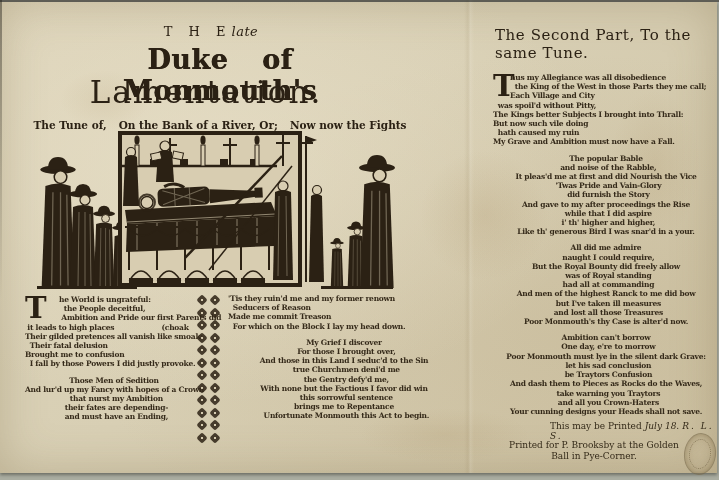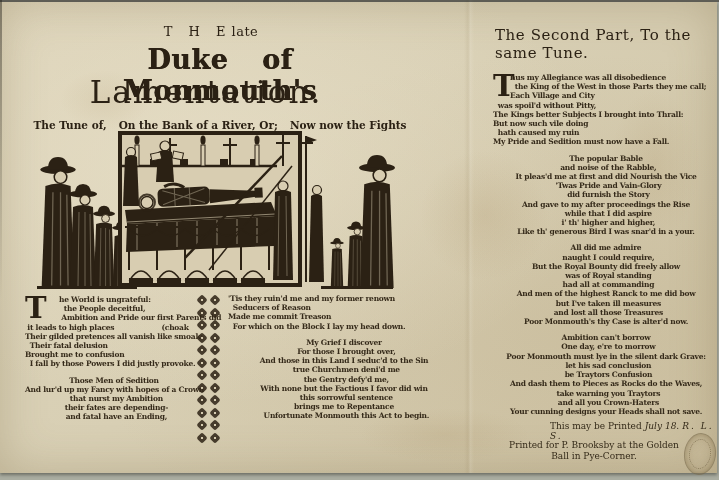--- a/index.html
+++ b/index.html
@@ -25,21 +25,21 @@
   .s2 { left:610px; top:90px; width:90px; height:150px; background:radial-gradient(closest-side, rgba(150,120,70,.12), rgba(0,0,0,0)); }
   .s3 { left:60px; top:70px; width:90px; height:60px; background:radial-gradient(closest-side, rgba(150,120,70,.10), rgba(0,0,0,0)); }
   .s4 { left:360px; top:408px; width:170px; height:54px; background:radial-gradient(closest-side, rgba(150,120,70,.12), rgba(0,0,0,0)); }
   .crease { position:absolute; left:464px; top:0; width:10px; height:473px;
     background:linear-gradient(90deg, rgba(0,0,0,0), rgba(120,100,60,.09) 40%, rgba(255,255,250,.10) 65%, rgba(0,0,0,0)); }
 
   
   .t-the { position:absolute; left:111px; top:24px; width:200px; text-align:center;
     font-size:13px; letter-spacing:1px; }
   .t-the .the { letter-spacing:6px; }
-  .t-the .late { letter-spacing:.5px; }
+  .t-the .late { letter-spacing:.5px;font-style:italic; }
   .t-duke { position:absolute; left:40px; top:44px; width:360px; text-align:center;
     font-size:27px; font-weight:bold; word-spacing:24px;
     text-shadow:.4px 0 0 #2b2114; letter-spacing:.5px; }
   .t-lam { position:absolute; left:26px; top:74px; width:360px; text-align:center;
     font-size:31px; letter-spacing:2px; }
   .t-tune { position:absolute; left:30px; top:119px; width:380px; text-align:center;
     font-size:10.5px; font-weight:bold; }
   .t-tune span { margin-right:12px; }
   .t-tune span:last-child { margin-right:0; }
 
@@ -239,21 +239,21 @@
         <div class="line">Their gilded pretences all vanish like smoak:</div>
         <div class="line">  Their fatal delusion</div>
         <div class="line">Brought me to confusion</div>
         <div class="line">  I fall by those Powers I did justly provoke.</div>
       </div>
       <div class="stanza">
         <div class="line">Those Men of Sedition</div>
         <div class="line">And lur'd up my Fancy with hopes of a Crown</div>
         <div class="line">  that nurst my Ambition</div>
         <div class="line">  their fates are depending-</div>
-        <div class="line">  and fatal have an Ending,</div>
+        <div class="line">  and must have an Ending,</div>
       </div>
     </div>
 
   <div class="fleuron-strip">
       <div class="orn-row">
         <span class="fleuron"></span>
         <span class="fleuron"></span>
       </div>
       <div class="orn-row">
         <span class="fleuron"></span>
@@ -324,21 +324,21 @@
   <span class="dropcap dc-right">T</span>
   <div class="col col-right">
       <div class="stanza">
         <div class="line">hus my Allegiance was all disobedience</div>
         <div class="line">  the King of the West in those Parts they me call;</div>
         <div class="line">Each Village and City</div>
         <div class="line">  was spoil'd without Pitty,</div>
         <div class="line">The Kings better Subjects I brought into Thrall:</div>
         <div class="line">But now such vile doing</div>
         <div class="line">  hath caused my ruin</div>
-        <div class="line">My Pride and Sedition must now have a Fall.</div>
+        <div class="line">My Grave and Ambition must now have a Fall.</div>
       </div>
       <div class="stanza">
         <div class="line">The popular Bable</div>
         <div class="line">  and noise of the Rabble,</div>
         <div class="line">It pleas'd me at first and did Nourish the Vice</div>
         <div class="line">  'Twas Pride and Vain-Glory</div>
         <div class="line">  did furnish the Story</div>
         <div class="line">And gave to my after proceedings the Rise</div>
         <div class="line">  while that I did aspire</div>
         <div class="line">  i' th' higher and higher,</div>

